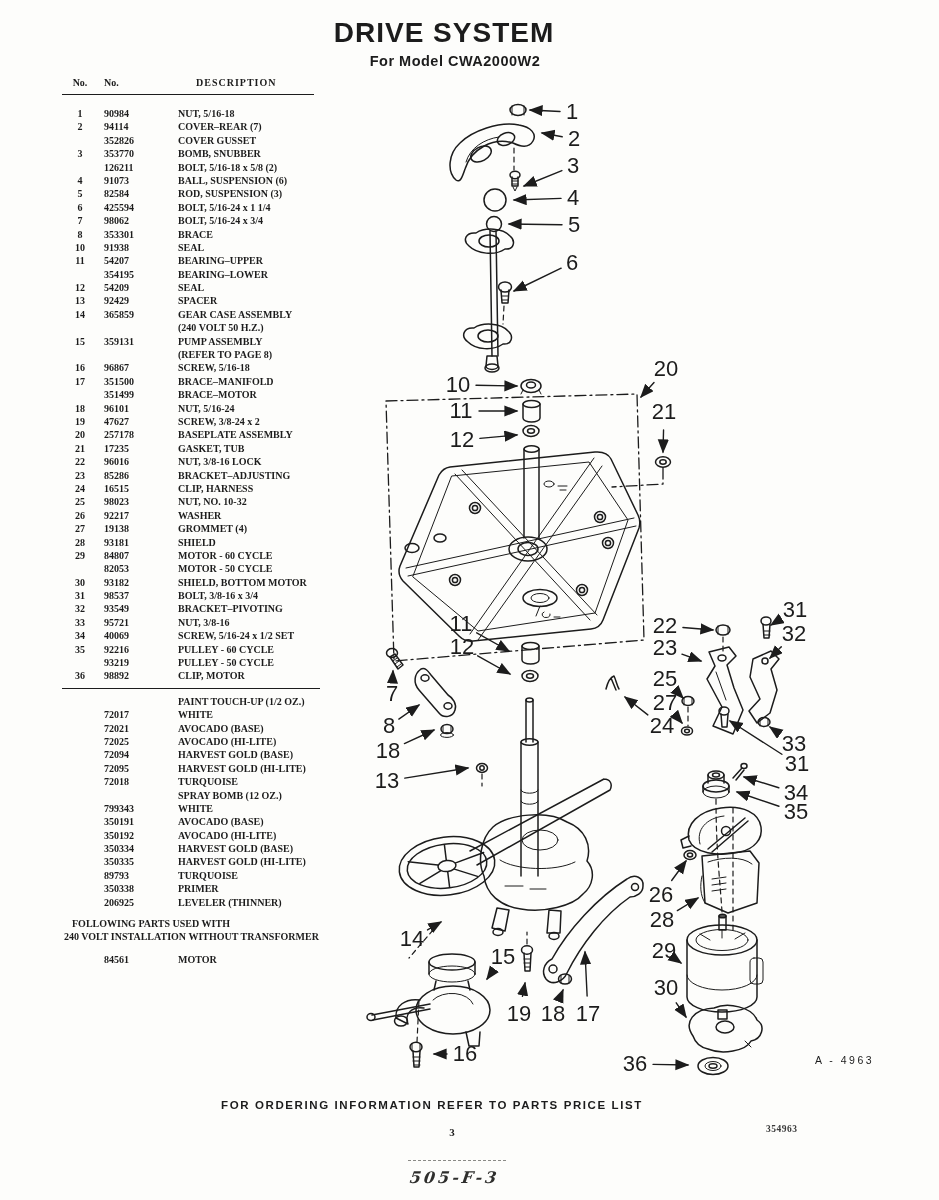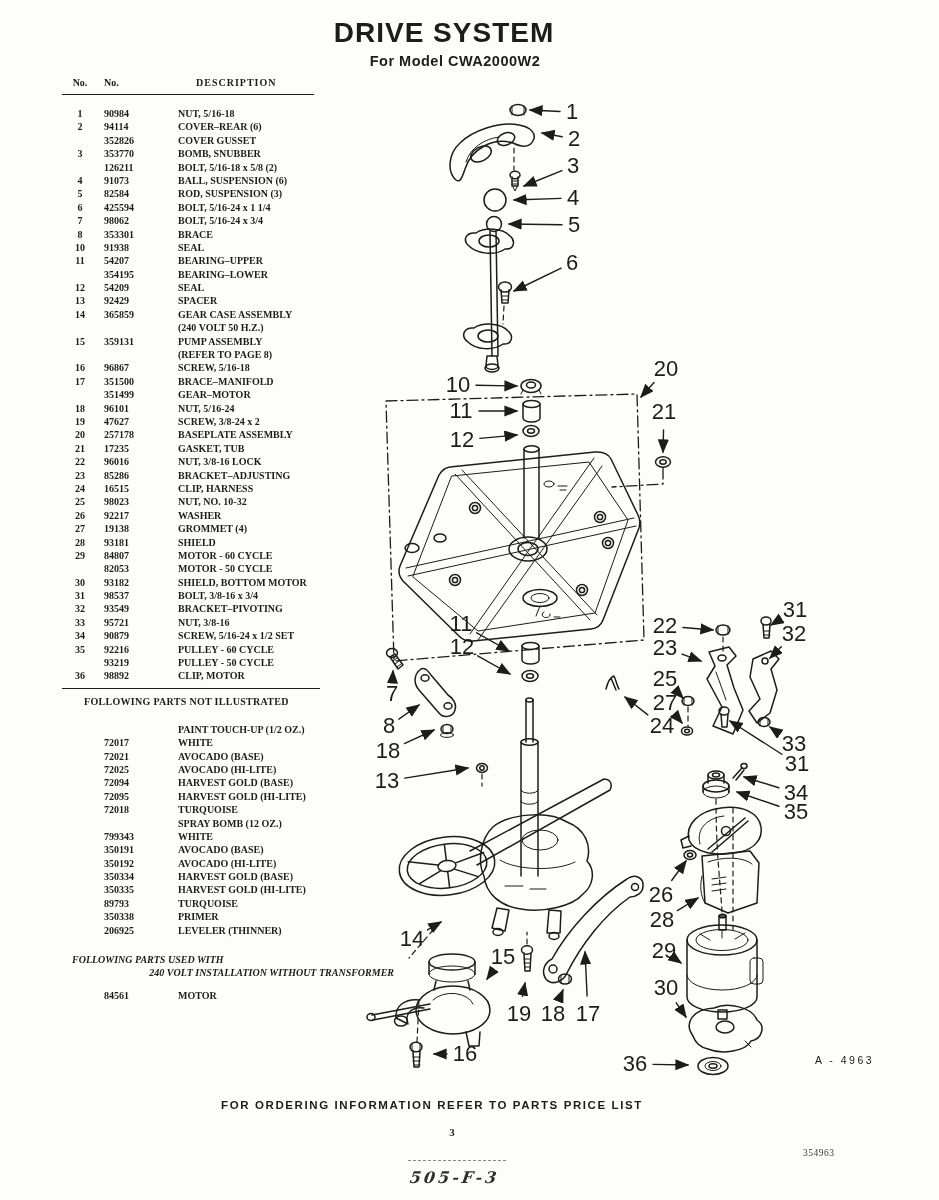--- a/index.html
+++ b/index.html
@@ -25,23 +25,23 @@
   .prow { display:grid; grid-template-columns:36px 62px 1fr; column-gap:2px; height:13.4px; white-space:nowrap; }
   .prow .c0 { text-align:center; }
   .prow .c1 { padding-left:4px; }
   .prow .c2 { padding-left:14px; }
   .h1 { padding-left:14px; height:14px; }
   .h2 { height:15px; }
   .h2 .c2 { padding-left:32px; letter-spacing:1px; }
   .rule  { border-top:1.6px solid var(--ink); width:252px; margin:3px 0 12px 0; }
   .rule2 { border-top:1.6px solid var(--ink); width:258px; margin:5px 0 6px 0; }
   .sec-head { padding-left:22px; height:14px; margin-bottom:14px; letter-spacing:0.3px; }
-  .sec-head2 { margin-top:16px; margin-bottom:9px;font-style:italic; }
+  .sec-head2 { margin-top:8px; margin-bottom:9px; }
   .sec-head2 div:first-child { padding-left:10px; }
-  .sec-head2 div:last-child  { padding-left:2px;text-align:right; }
+  .sec-head2 div:last-child  { padding-left:2px; }
   
   #diagram { position:absolute; left:0; top:0; width:939px; height:1200px; }
   #diagram-svg { position:absolute; left:0; top:0; }
   #diagram-svg path, #diagram-svg line, #diagram-svg ellipse,
   #diagram-svg circle, #diagram-svg rect {
     stroke:var(--ink); stroke-width:1.5; fill:none;
     stroke-linecap:round; stroke-linejoin:round;
   }
   #diagram-svg .dash    { stroke-dasharray:5 4;       stroke-width:1.2; }
   #diagram-svg .dashdot { stroke-dasharray:11 4 2 4;  stroke-width:1.3; }
@@ -57,21 +57,21 @@
     position:absolute; left:815px; top:1054px;
     font-family:"Liberation Sans", sans-serif; font-size:10.5px; letter-spacing:2.5px;
   }
   
   .order-note {
     position:absolute; left:432px; top:1099px; transform:translateX(-50%);
     font-family:"Liberation Sans", sans-serif; font-weight:700;
     font-size:11.5px; letter-spacing:1.6px; white-space:nowrap;
   }
   .page-num { position:absolute; left:452px; top:1126px; transform:translateX(-50%); font-size:11px; font-weight:600; }
-  .doc-num  { position:absolute; left:803px; top:1124px; font-size:9.5px; font-weight:400; letter-spacing:0.5px; color:#3a3a3a;margin-top:24px; }
+  .doc-num  { position:absolute; left:766px; top:1124px; font-size:9.5px; font-weight:700; letter-spacing:0.5px; color:#3a3a3a; }
   .hw-line  {
     position:absolute; left:408px; top:1160px; width:98px;
     border-top:1.5px dashed #8a8a86;
   }
   .handwriting {
     position:absolute; left:410px; top:1168px;
     font-family:"DejaVu Serif", serif; font-style:italic; font-weight:600;
     font-size:16px; letter-spacing:3px; color:#2e2e2c; transform:skewX(-8deg);
   }
 </style>
@@ -93,21 +93,21 @@
 
   <div>
       <div class="prow">
         <span class="c0">1</span>
         <span class="c1">90984</span>
         <span class="c2">NUT, 5/16-18</span>
       </div>
       <div class="prow">
         <span class="c0">2</span>
         <span class="c1">94114</span>
-        <span class="c2">COVER–REAR (6)</span>
+        <span class="c2">COVER–REAR (7)</span>
       </div>
       <div class="prow">
         <span class="c0"></span>
         <span class="c1">352826</span>
         <span class="c2">COVER GUSSET</span>
       </div>
       <div class="prow">
         <span class="c0">3</span>
         <span class="c1">353770</span>
         <span class="c2">BOMB, SNUBBER</span>
@@ -193,21 +193,21 @@
         <span class="c2">SCREW, 5/16-18</span>
       </div>
       <div class="prow">
         <span class="c0">17</span>
         <span class="c1">351500</span>
         <span class="c2">BRACE–MANIFOLD</span>
       </div>
       <div class="prow">
         <span class="c0"></span>
         <span class="c1">351499</span>
-        <span class="c2">GEAR–MOTOR</span>
+        <span class="c2">BRACE–MOTOR</span>
       </div>
       <div class="prow">
         <span class="c0">18</span>
         <span class="c1">96101</span>
         <span class="c2">NUT, 5/16-24</span>
       </div>
       <div class="prow">
         <span class="c0">19</span>
         <span class="c1">47627</span>
         <span class="c2">SCREW, 3/8-24 x 2</span>
@@ -282,42 +282,41 @@
         <span class="c1">93549</span>
         <span class="c2">BRACKET–PIVOTING</span>
       </div>
       <div class="prow">
         <span class="c0">33</span>
         <span class="c1">95721</span>
         <span class="c2">NUT, 3/8-16</span>
       </div>
       <div class="prow">
         <span class="c0">34</span>
-        <span class="c1">90879</span>
+        <span class="c1">40069</span>
         <span class="c2">SCREW, 5/16-24 x 1/2 SET</span>
       </div>
       <div class="prow">
         <span class="c0">35</span>
         <span class="c1">92216</span>
         <span class="c2">PULLEY - 60 CYCLE</span>
       </div>
       <div class="prow">
         <span class="c0"></span>
         <span class="c1">93219</span>
         <span class="c2">PULLEY - 50 CYCLE</span>
       </div>
       <div class="prow">
         <span class="c0">36</span>
         <span class="c1">98892</span>
         <span class="c2">CLIP, MOTOR</span>
       </div>
     </div>
 
   <div class="rule2"></div>
-  <div class="sec-head">FOLLOWING PARTS NOT ILLUSTRATED</div>
   <div>
       <div class="prow">
         <span class="c0"></span>
         <span class="c1"></span>
         <span class="c2">PAINT TOUCH-UP (1/2 OZ.)</span>
       </div>
       <div class="prow">
         <span class="c0"></span>
         <span class="c1">72017</span>
         <span class="c2">WHITE</span>

